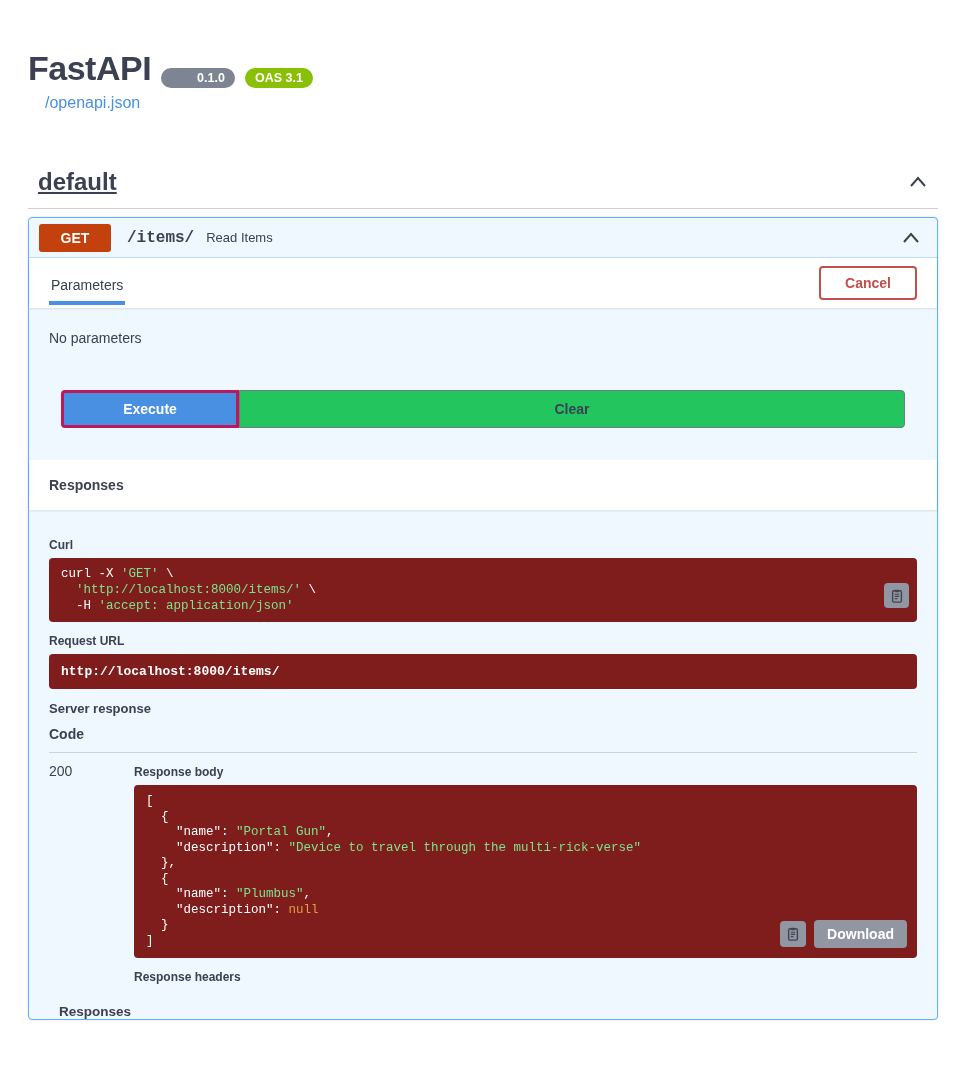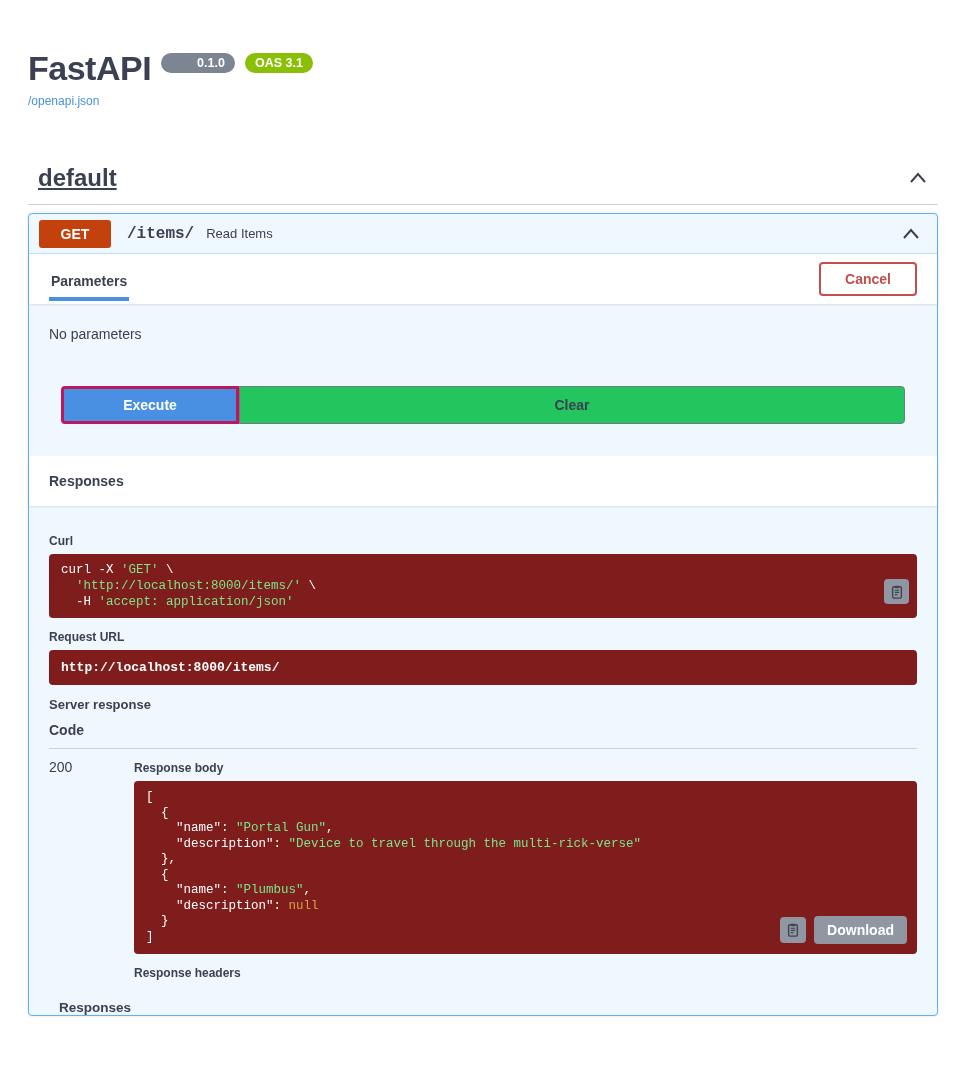--- a/index.html
+++ b/index.html
@@ -2,27 +2,27 @@
 <html><head>
 <meta charset="utf-8">
 <style>
   * { margin:0; padding:0; box-sizing:border-box; }
   html,body { width:960px; height:1080px; background:#fff; overflow:hidden;
               font-family:"Liberation Sans", sans-serif; color:#3b4151; }
   .container { width:910px; margin-left:28px; }
 
   
   .api-header { margin-top:48px; }
-  .title-row { display:flex; align-items:flex-start; gap:10px; }
+  .title-row { display:flex; align-items:flex-end; gap:10px; }
   .api-title { font-size:34px; font-weight:700; color:#3b4151; line-height:40px; letter-spacing:-0.5px; }
   .badge { display:inline-block; border-radius:57px; color:#fff; font-weight:700;
            font-size:12.5px; padding:3px 10px; margin-top:5px; }
   .badge.gray { background:#7d8492;padding-left:36px; }
   .badge.green { background:#89bf04; }
-  .spec-link { display:block; margin-top:6px; font-size:12px; color:#4990e2; text-decoration:none; }
+  .spec-link { display:block; margin-top:6px; font-size:16px; color:#4990e2; text-decoration:none;margin-left:17px; }
 
   
   .tag-header { margin-top:56px; display:flex; align-items:center; justify-content:space-between;
                 padding:0 10px 12px 10px; border-bottom:1px solid rgba(59,65,81,.25); cursor:pointer;text-decoration:underline; }
   .tag-name { font-size:24px; font-weight:700; color:#3b4151; }
 
   .chev { width:20px; height:14px; }
   .chev polyline { fill:none; stroke:#3b4151; stroke-width:2; }
 
   
@@ -34,21 +34,21 @@
                   width:72px; text-align:center; padding:6px 0; border-radius:3px; }
   .op-path { font-family:"Liberation Mono", monospace; font-weight:700; font-size:16px;
              color:#3b4151; margin-left:16px; }
   .op-desc { font-size:13px; color:#3b4151; margin-left:12px; }
   .op-summary .chev { margin-left:auto; margin-right:6px; }
 
   
   .section-header { background:#fff; box-shadow:0 1px 2px rgba(0,0,0,.1);
                     display:flex; align-items:center; justify-content:space-between;
                     padding:0 20px; min-height:50px; }
-  .tab-label span { display:inline-block; font-size:14px; font-weight:700; color:#3b4151;
+  .tab-label span { display:inline-block; font-size:14px; font-weight:400; color:#3b4151;
                     padding:16px 2px 8px; border-bottom:4px solid #4990e2; cursor:pointer; }
   .plain-section-title { font-size:14px; font-weight:700; color:#3b4151; }
   .btn-cancel { background:transparent; border:2px solid #c0504c; color:#c0504c;
                 font-weight:700; font-size:14px; border-radius:4px; padding:7px 24px; cursor:pointer; }
 
   .no-params { padding:22px 20px 30px; font-size:14px; color:#3b4151; }
 
   .btn-row { display:flex; padding:14px 32px 32px; }
   .btn-execute { width:178px; background:#4990e2; border:3px solid #be185d; color:#fff;
                  font-weight:700; font-size:14px; padding:8px 0; border-radius:4px 0 0 4px; cursor:pointer; }

